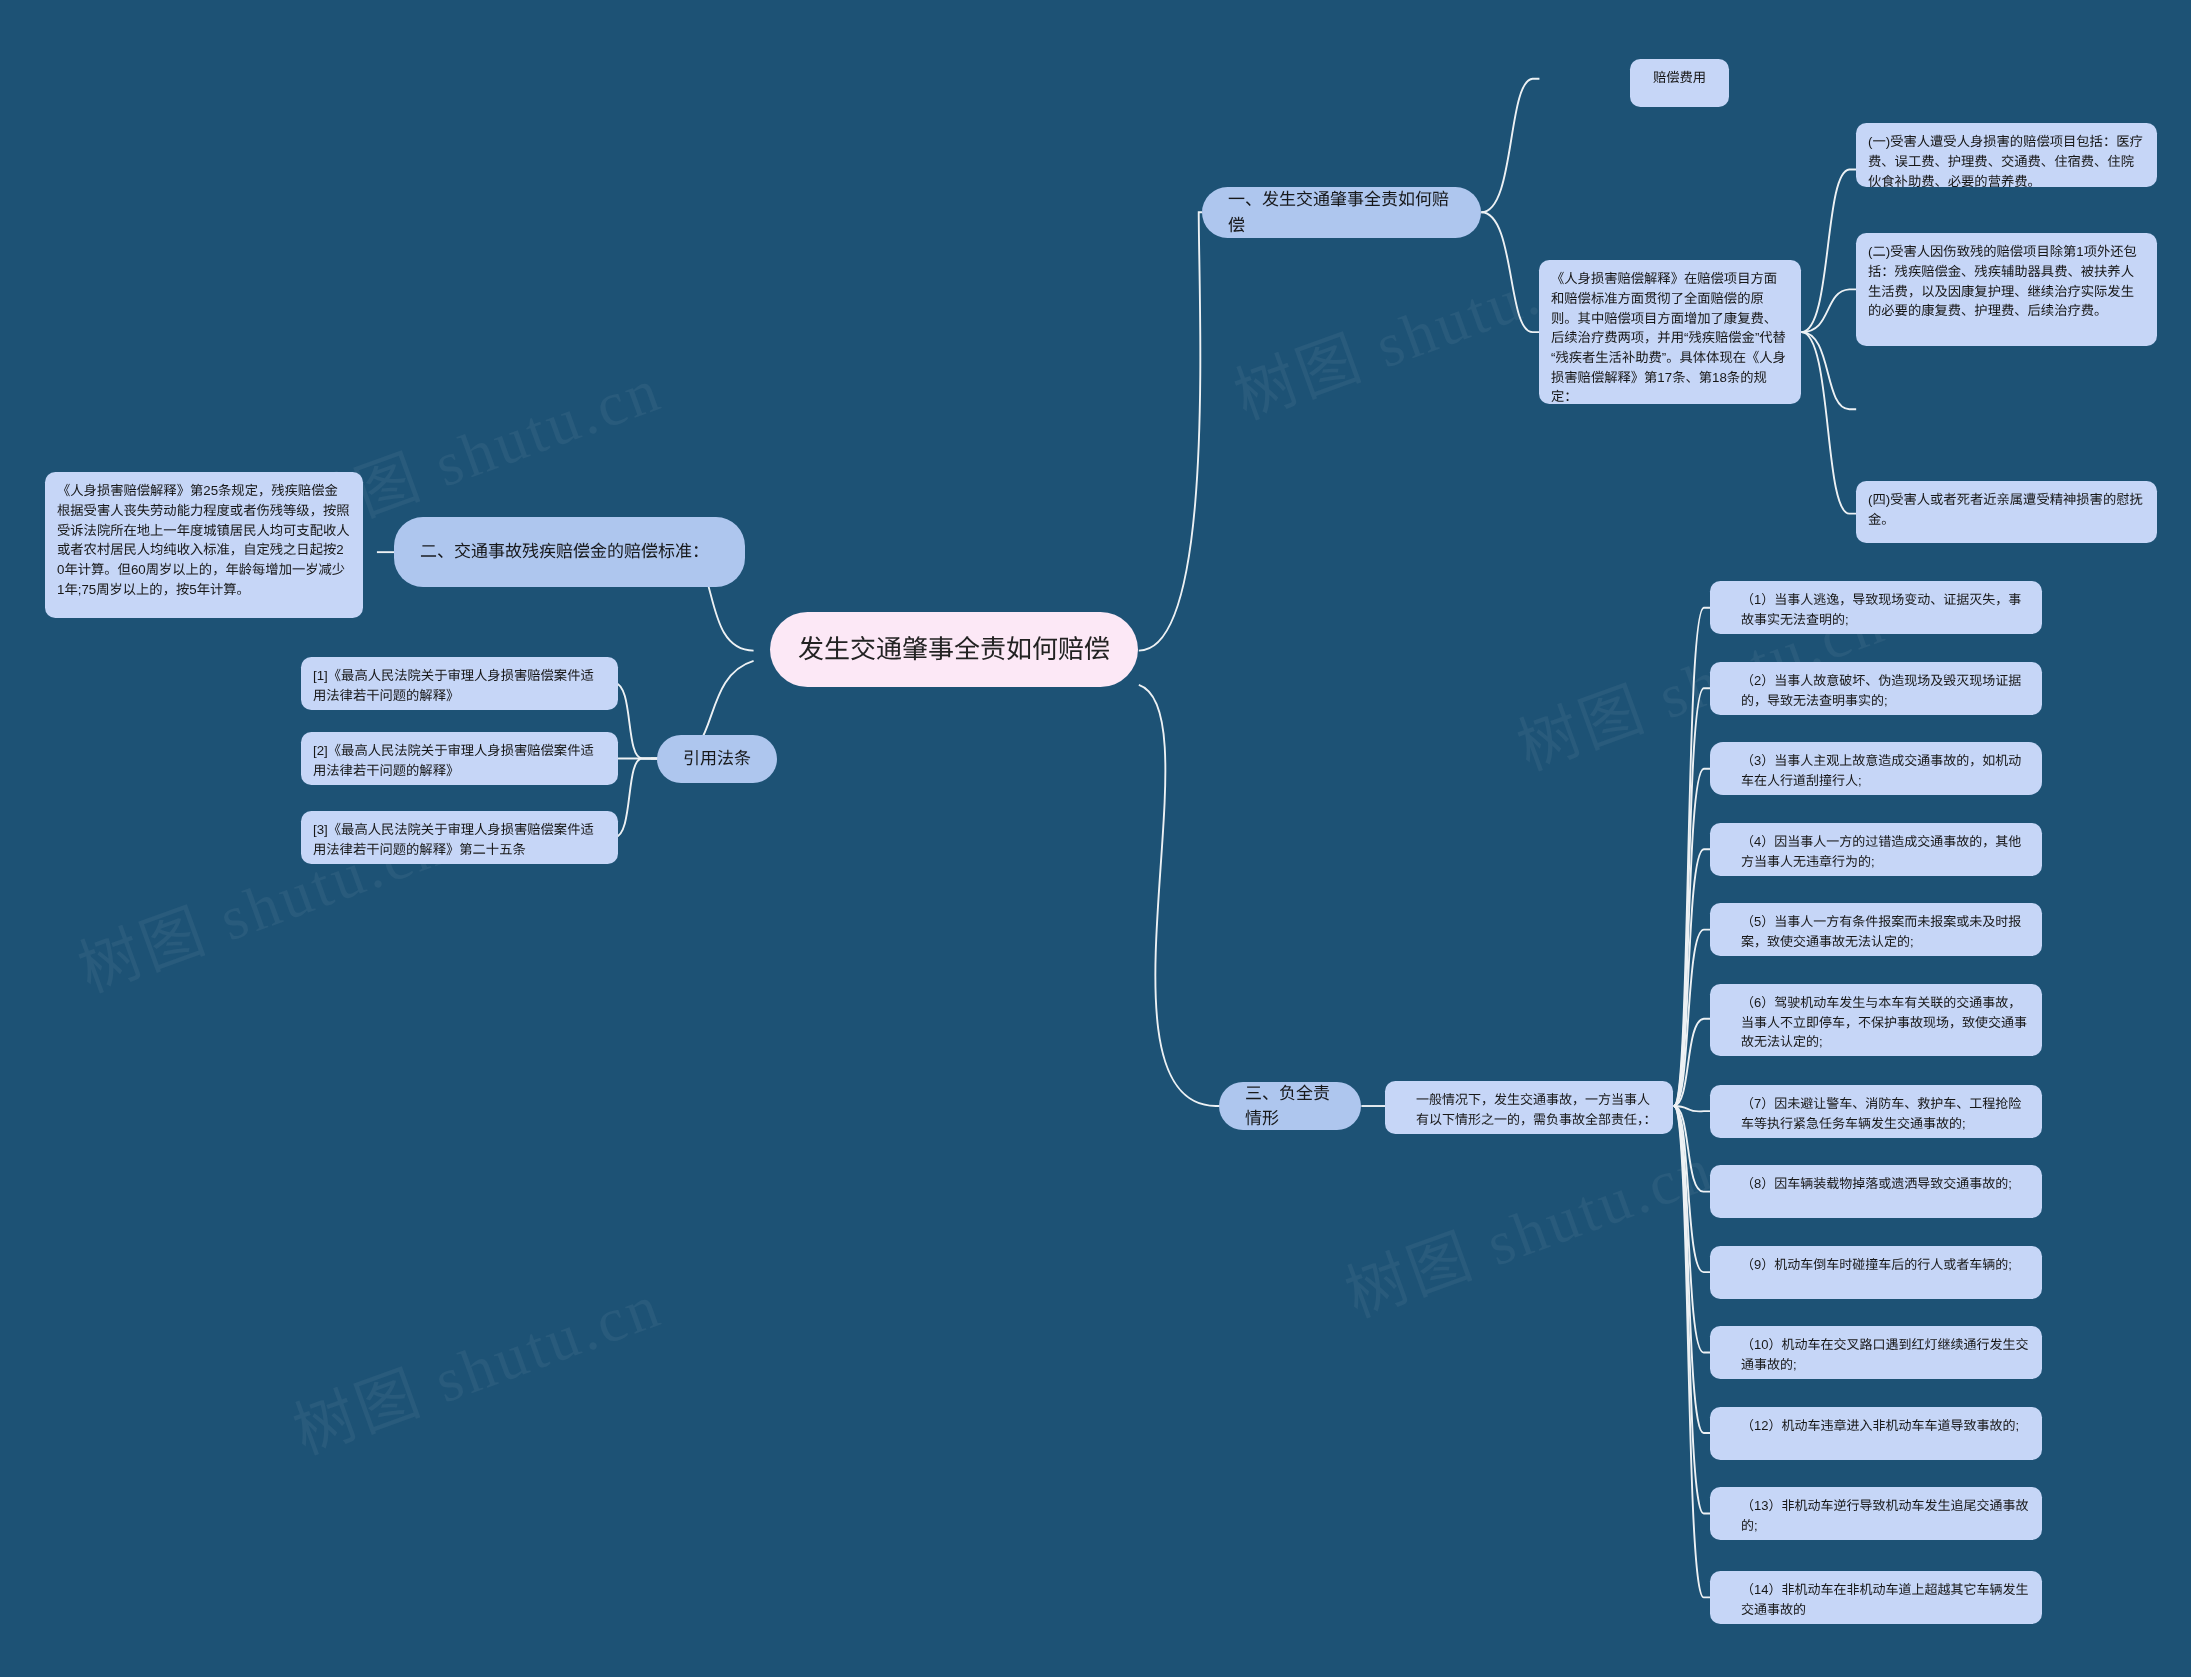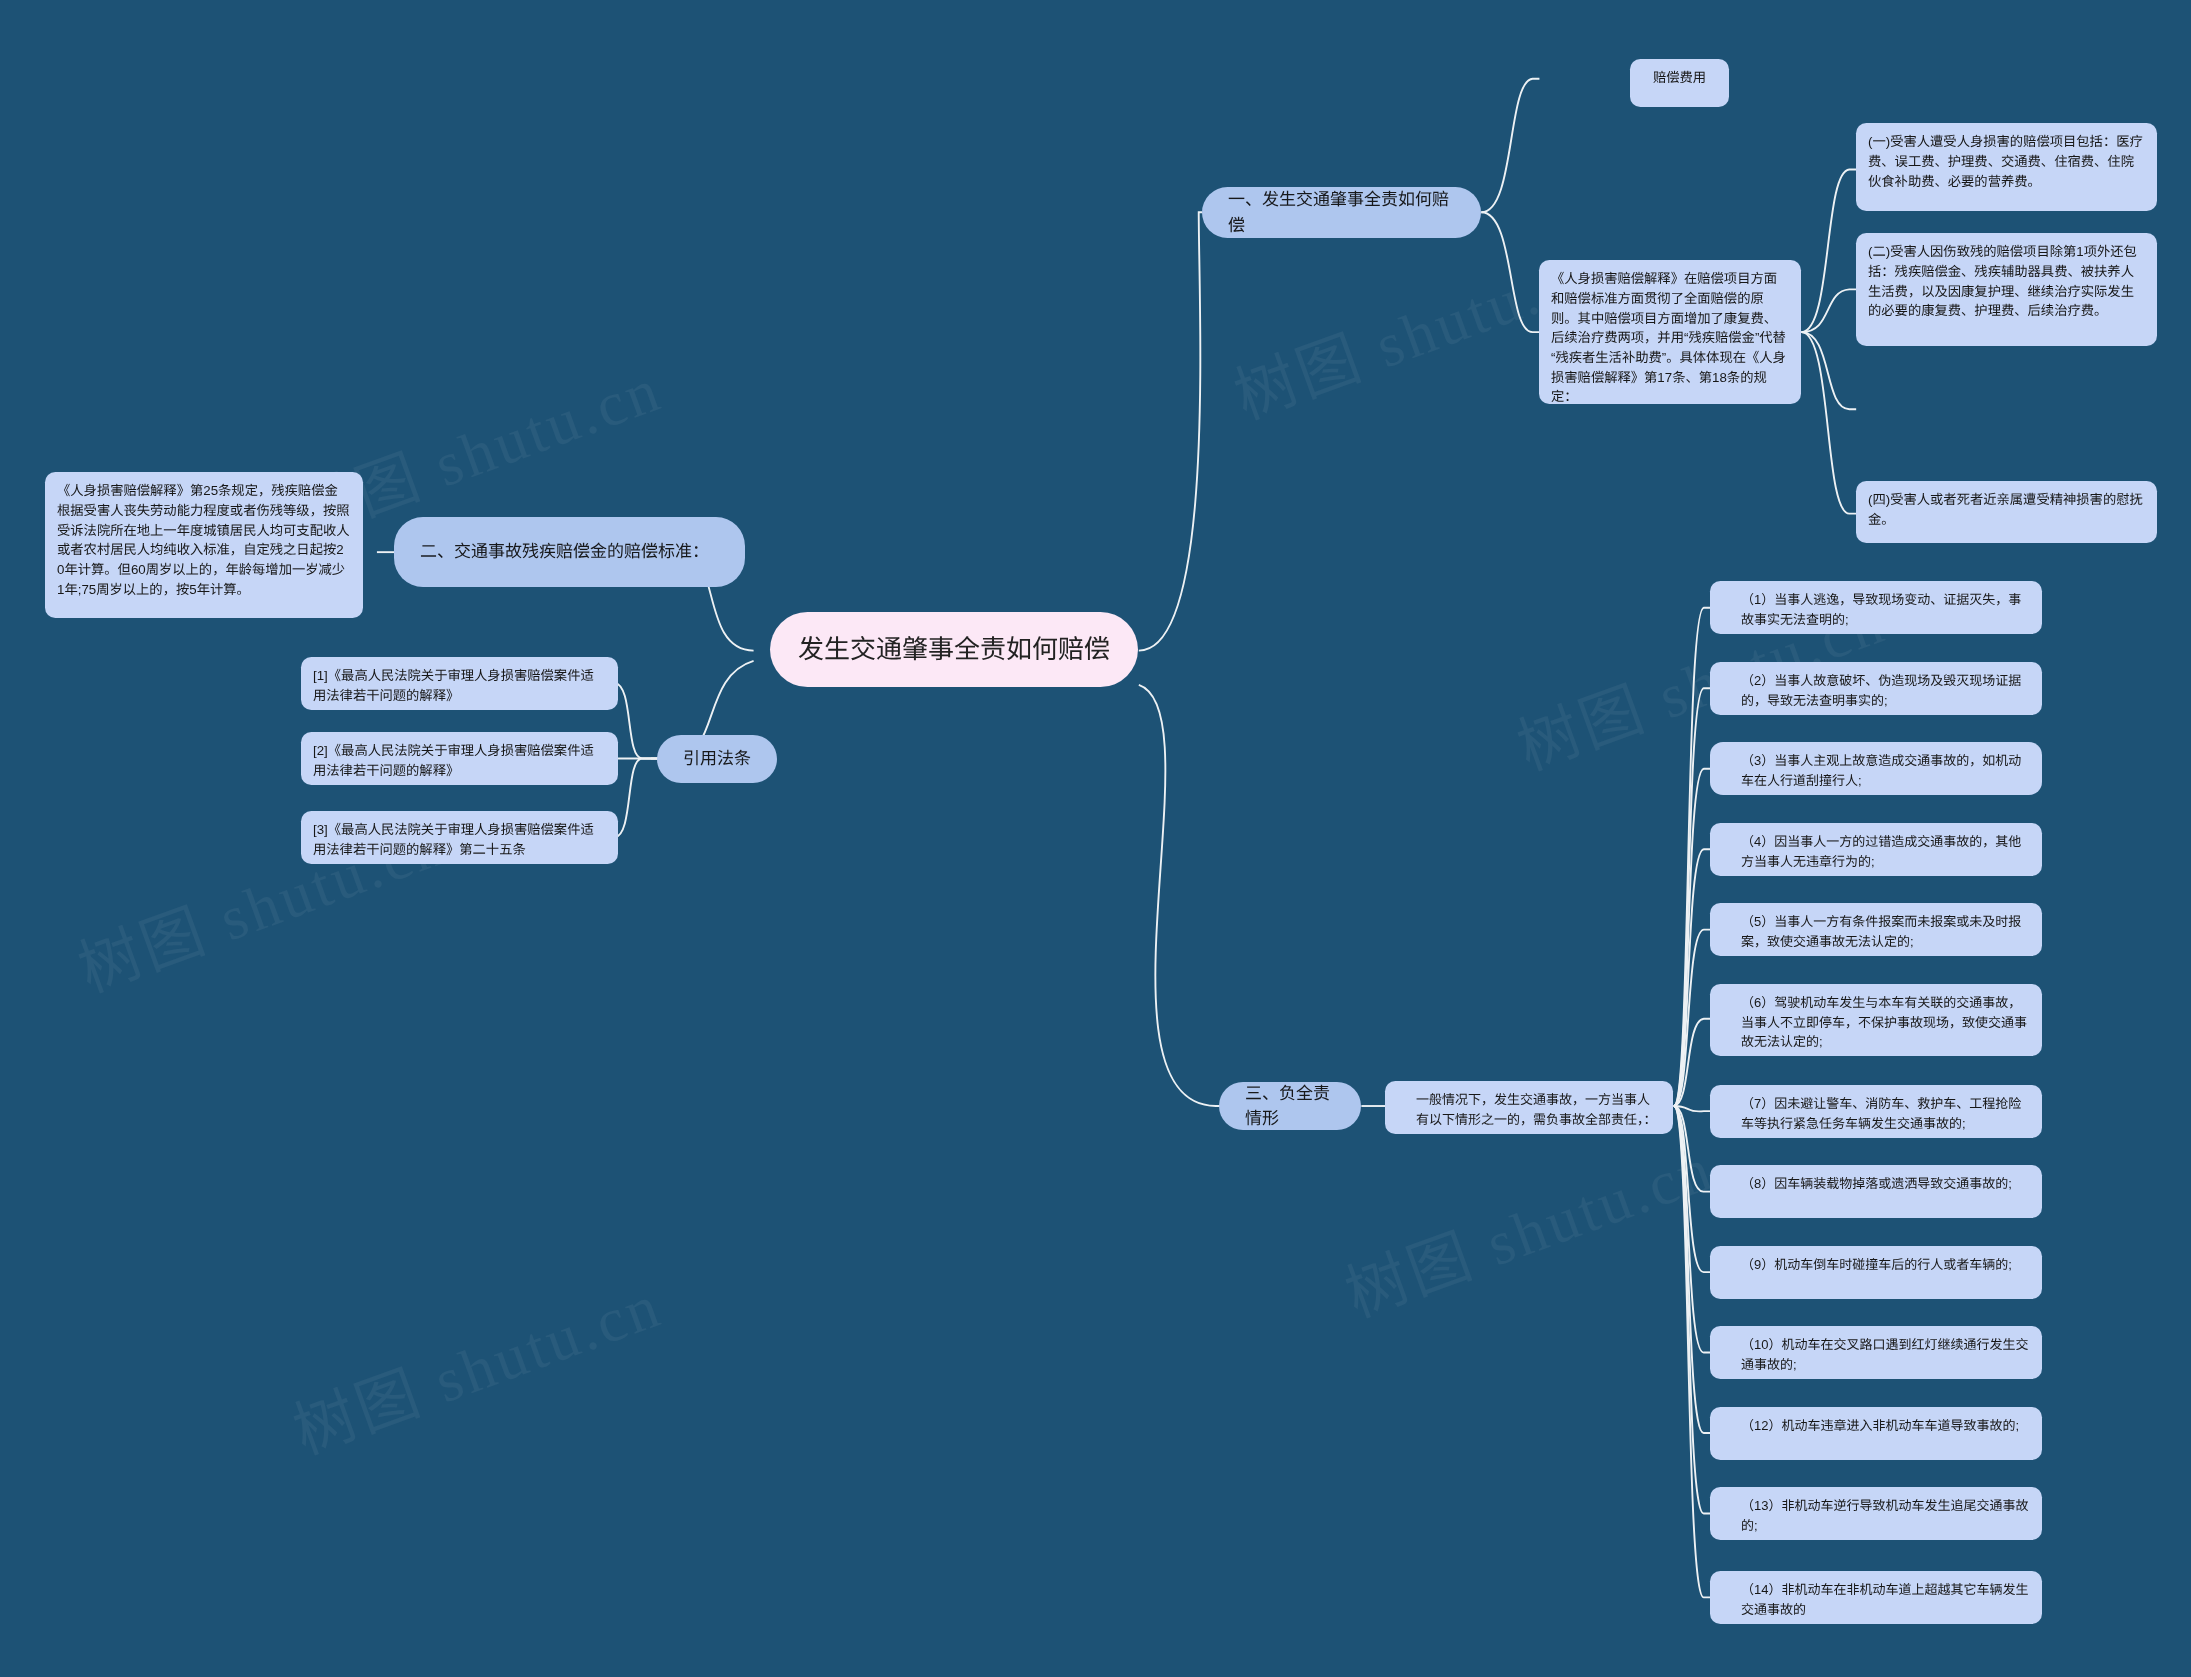--- a/index.html
+++ b/index.html
@@ -116,21 +116,21 @@
   </svg>
 
   <div class="node root" style="left:770px;top:612px;width:368px;height:75px;">发生交通肇事全责如何赔偿</div>
 
   <div class="node branch" style="left:1202px;top:187px;width:279px;height:51px;">一、发生交通肇事全责如何赔偿</div>
 
   <div class="node leaf" style="left:1630px;top:59px;width:99px;height:48px;text-align:center;">赔偿费用</div>
 
   <div class="node leaf" style="left:1539px;top:260px;width:262px;height:144px;">《人身损害赔偿解释》在赔偿项目方面和赔偿标准方面贯彻了全面赔偿的原则。其中赔偿项目方面增加了康复费、后续治疗费两项，并用“残疾赔偿金”代替“残疾者生活补助费”。具体体现在《人身损害赔偿解释》第17条、第18条的规定：</div>
 
-  <div class="node leaf" style="left:1856px;top:123px;width:301px;height:88px;">(一)受害人遭受人身损害的赔偿项目包括：医疗费、误工费、护理费、交通费、住宿费、住院伙食补助费、必要的营养费。</div>
+  <div class="node leaf" style="left:1856px;top:123px;width:301px;height:64px;">(一)受害人遭受人身损害的赔偿项目包括：医疗费、误工费、护理费、交通费、住宿费、住院伙食补助费、必要的营养费。</div>
 
   <div class="node leaf" style="left:1856px;top:233px;width:301px;height:113px;">(二)受害人因伤致残的赔偿项目除第1项外还包括：残疾赔偿金、残疾辅助器具费、被扶养人生活费，以及因康复护理、继续治疗实际发生的必要的康复费、护理费、后续治疗费。</div>
 
 
   <div class="node leaf" style="left:1856px;top:481px;width:301px;height:62px;">(四)受害人或者死者近亲属遭受精神损害的慰抚金。</div>
 
   <div class="node branch" style="left:394px;top:517px;width:351px;height:70px;line-height:1.42;">二、交通事故残疾赔偿金的赔偿标准：</div>
 
   <div class="node leaf" style="left:45px;top:472px;width:318px;height:146px;">《人身损害赔偿解释》第25条规定，残疾赔偿金根据受害人丧失劳动能力程度或者伤残等级，按照受诉法院所在地上一年度城镇居民人均可支配收人或者农村居民人均纯收入标准，自定残之日起按20年计算。但60周岁以上的，年龄每增加一岁减少1年;75周岁以上的，按5年计算。</div>
 

